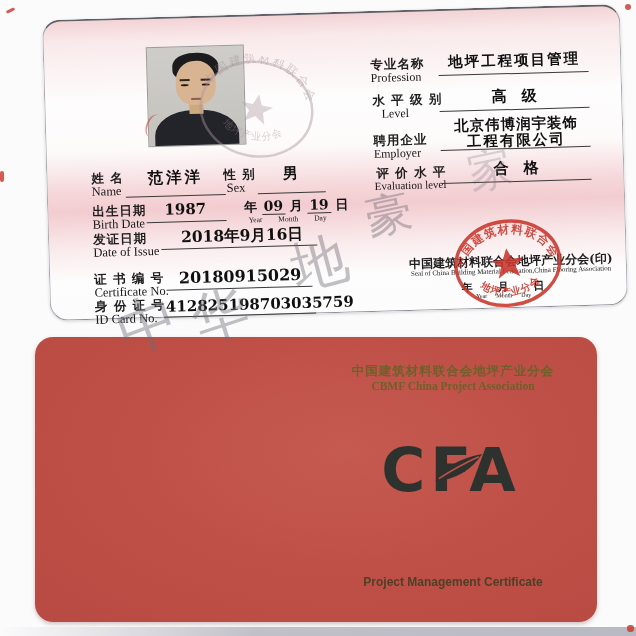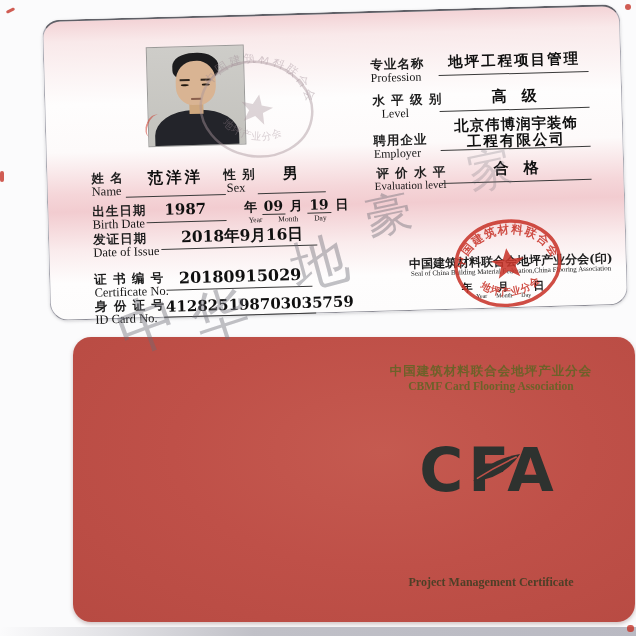--- a/index.html
+++ b/index.html
@@ -28,21 +28,21 @@
   #photo .eye{position:absolute;width:8px;height:2.4px;background:#20180f;top:37px;border-radius:50%;}
   #photo .mouth{position:absolute;left:43px;top:51px;width:10px;height:2px;background:#8a5f4c;}
   #photo .neck{position:absolute;left:41px;top:55px;width:14px;height:12px;background:#cfa87e;}
   #photo .shirt{position:absolute;left:6px;top:63px;width:84px;height:36px;background:#23242a;
     border-radius:46% 46% 0 0/70% 70% 0 0;}
   
   .wm{position:absolute;color:rgba(108,108,116,.42);font-family:"DejaVu Serif",serif;z-index:40;}
   
   #cover{left:35px;top:337px;width:562px;height:285px;border-radius:18px;
     background:radial-gradient(ellipse at 55% 40%,#c55a50 0%,#bf5048 48%,#b74a42 100%);
-    box-shadow:0 2px 4px rgba(120,80,80,.35);margin-left:38px;}
+    box-shadow:0 2px 4px rgba(120,80,80,.35);}
   .gold{color:#6d6129;font-weight:700;text-align:center;white-space:nowrap;}
   .brown{color:#4e3f27;font-weight:700;text-align:center;white-space:nowrap;}
   #cfa-logo{font-family:"DejaVu Sans","Liberation Sans",sans-serif;font-weight:800;
     font-size:60px;letter-spacing:5px;color:#2e322f;text-align:center;line-height:62px;}
   
   .redmark{position:absolute;background:rgba(198,52,40,.8);z-index:50;}
   #bottom-shadow{left:0;top:627px;width:636px;height:9px;
     background:linear-gradient(to right,rgba(205,205,210,0),rgba(182,182,190,.85) 40%,rgba(178,178,188,.9));}
 </style>
 </head>
@@ -157,29 +157,29 @@
 </div>
 
 <div class="wm" style="left:118px;top:285px;font-size:60px;transform:rotate(-20deg)">中</div>
 <div class="wm" style="left:192px;top:278px;font-size:56px;transform:rotate(-18deg)">华</div>
 <div class="wm" style="left:292px;top:226px;font-size:56px;transform:rotate(-15deg)">地</div>
 <div class="wm" style="left:366px;top:184px;font-size:46px;transform:rotate(-12deg)">豪</div>
 <div class="wm" style="left:468px;top:141px;font-size:44px;transform:rotate(-12deg);opacity:.6">家</div>
 
 <div id="cover" class="abs">
   <div class="abs gold" style="left:268px;top:26px;width:300px;font-size:12.5px;letter-spacing:1px">中国建筑材料联合会地坪产业分会</div>
-  <div class="abs gold" style="left:268px;top:43px;width:300px;font-size:11.5px;font-family:'Liberation Serif',serif">CBMF Card Flooring Association</div>
+  <div class="abs gold" style="left:268px;top:43px;width:300px;font-size:11.5px;font-family:'Liberation Serif',serif">CBMF China Project Association</div>
 
   <div id="cfa-logo" class="abs" style="left:300px;top:102px;width:232px">CFA</div>
   <svg class="abs" style="left:396px;top:118px;transform:rotate(-14deg)" width="64" height="26" viewBox="0 0 64 26">
     <path d="M2,19 Q20,2 54,4 Q32,24 2,19 Z" fill="#2e322f"></path>
     <path d="M6,17.5 Q28,10 50,6" stroke="#bf5048" stroke-width="1.6" fill="none"></path>
   </svg>
 
-  <div class="abs brown" style="left:268px;top:238px;width:300px;font-size:12px;font-family:Liberation Serif, serif">Project Management Certificate</div>
+  <div class="abs brown" style="left:268px;top:238px;width:300px;font-size:12px;font-family:Liberation Sans, sans-serif">Project Management Certificate</div>
 </div>
 
 <div class="redmark" style="left:6px;top:9px;width:9px;height:3px;transform:rotate(-25deg);border-radius:2px"></div>
 <div class="redmark" style="left:625px;top:4px;width:6px;height:6px;border-radius:3px"></div>
 <div class="redmark" style="left:0;top:171px;width:4px;height:11px;border-radius:2px"></div>
 <div class="redmark" style="left:627px;top:625px;width:7px;height:7px;border-radius:3px"></div>
 <div class="abs" style="left:146px;top:114px;width:14px;height:24px;border-left:2px solid rgba(205,60,45,.55);border-radius:50%;transform:rotate(22deg);z-index:45"></div>
 <div id="bottom-shadow" class="abs"></div>
 
 </body></html>

